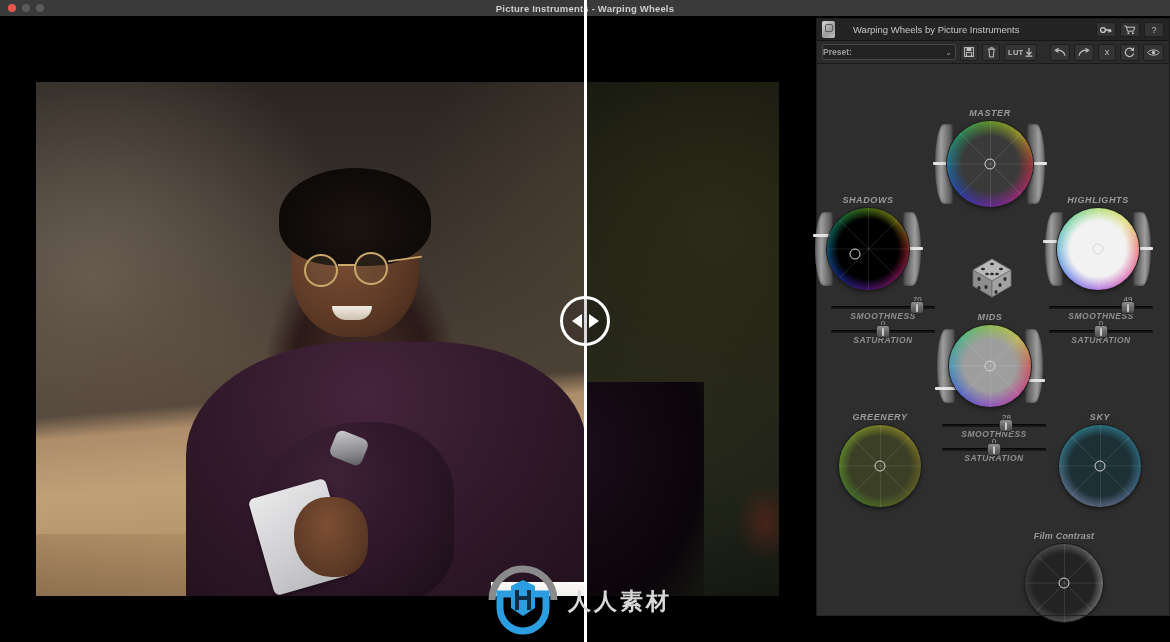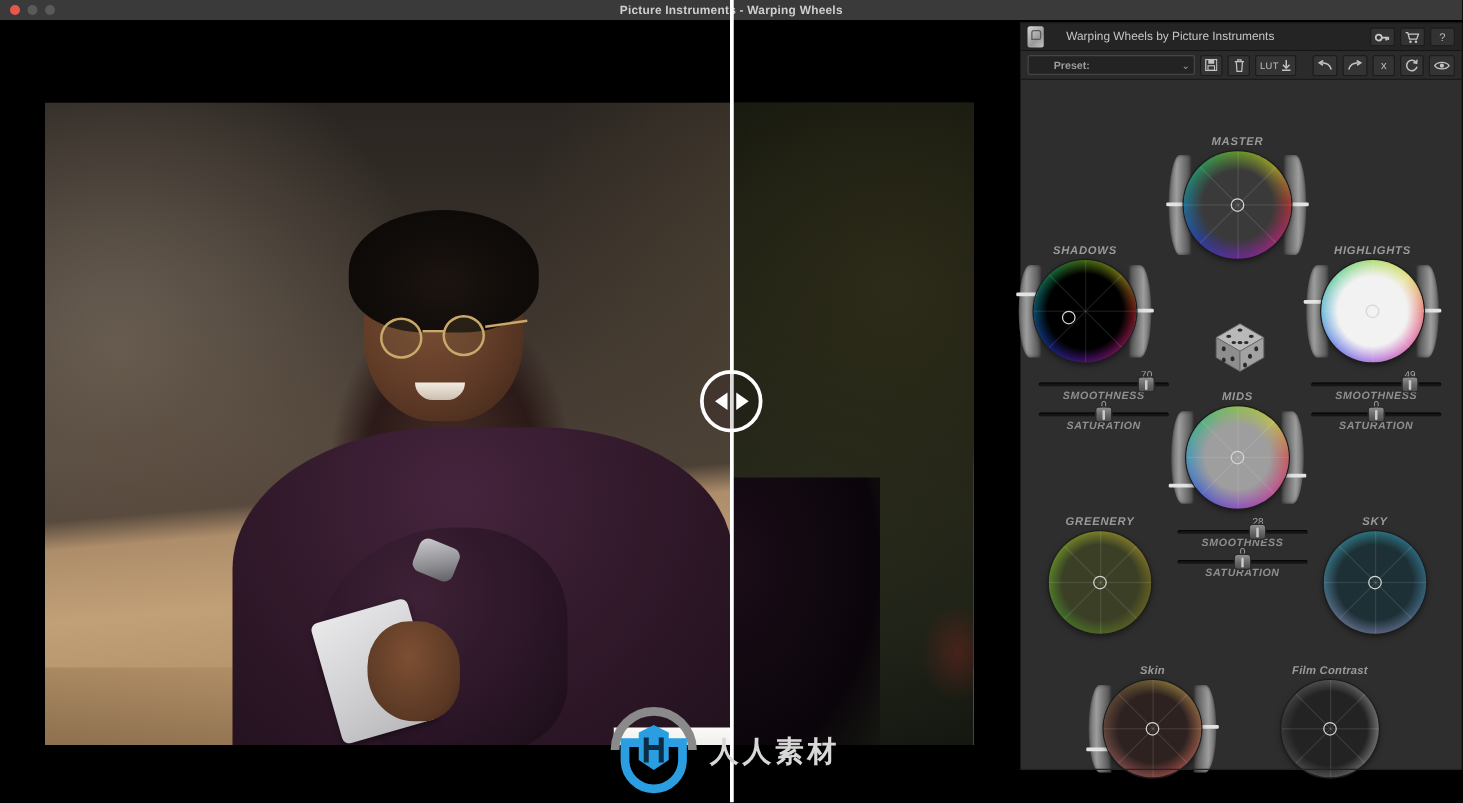--- a/index.html
+++ b/index.html
@@ -191,32 +191,32 @@
     display: flex; align-items: center; justify-content: center;
     color: #b8b8b8; font-size: 9px;
   }
 
   .toolbar {
     height: 23px; background: #2b2b2b; border-bottom: 1px solid #1a1a1a;
     display: flex; align-items: center; padding: 0 5px; gap: 4px;
   }
   .preset-field {
     width: 134px; height: 16px; background: #232323; border: 1px solid #454545; border-radius: 2px;
-    display: flex; align-items: center; padding: 0 20px; position: relative;
+    display: flex; align-items: center; padding: 0 0; position: relative;
   }
   .preset-label { font-size: 8.5px; color: #9c9c9c; font-weight: bold; }
   .preset-caret {
     position: absolute; right: 3px; top: 4px; color: #9c9c9c; font-size: 8px; line-height: 1;
   }
   .tb-btn {
     height: 17px; min-width: 18px; background: #343434; border: 1px solid #1d1d1d; border-radius: 2px;
     display: flex; align-items: center; justify-content: center; gap: 2px;
     color: #c0c0c0; font-size: 9px; padding: 0 3px;
   }
-  .tb-btn.lut { min-width: 30px; font-size: 7.5px; font-weight: normal; letter-spacing: .3px; }
+  .tb-btn.lut { min-width: 30px; font-size: 7.5px; font-weight: bold; letter-spacing: .3px; }
   .tb-spacer { flex: 1 1 auto; }
 
   .panel-body { position: relative; height: 552px; background: #2e2e2e; }
 
   
   .wheel-group { position: absolute; text-align: center; }
   .wheel-label {
     font-size: 9px; font-style: italic; font-weight: bold; color: #9a9a9a;
     letter-spacing: .6px; margin-bottom: 3px; white-space: nowrap;
   }
@@ -595,40 +595,20 @@
         </div>
         <div class="slider-row">
           <div class="slider-val" style="left:50%;">0</div>
           <div class="slider-track">
               <div class="slider-thumb" style="left:50%;"></div>
             </div>
           <div class="slider-name">SATURATION</div>
         </div>
       </div>
 
-      <div class="wheel-group" style="left:66px; top:467px;">
-        <div class="wheel-label mixed">Skin</div>
-        <div class="wheel-wrap">
-          <div class="arc left" style="height:70px;">
-            <div class="arc-tick" style="left:-2px; top:50px;"></div>
-          </div>
-          <div class="arc right" style="height:70px;">
-            <div class="arc-tick" style="right:-2px; top:32px;"></div>
-          </div>
-          <div class="wheel w-skin" style="width: 78px; height: 78px; background: radial-gradient(circle, rgb(46, 34, 32) 0%, rgb(46, 34, 32) 50%, rgba(46, 34, 32, 0) 90%), conic-gradient(from 90deg, rgb(217, 138, 98) 0deg, rgb(217, 100, 94) 60deg, rgb(192, 106, 106) 120deg, rgb(138, 96, 80) 180deg, rgb(122, 100, 64) 230deg, rgb(201, 178, 74) 290deg, rgb(217, 138, 98) 360deg);">
-            <div class="spokes">
-                <i style="transform: rotate(0deg);"></i>
-                <i style="transform: rotate(45deg);"></i>
-                <i style="transform: rotate(90deg);"></i>
-                <i style="transform: rotate(135deg);"></i>
-              </div>
-              <div class="center"></div>
-          </div>
-        </div>
-      </div>
 
       <div class="wheel-group" style="left:208px; top:467px;">
         <div class="wheel-label mixed">Film Contrast</div>
         <div class="wheel-wrap">
           <div class="wheel w-film" style="width: 78px; height: 78px; background: radial-gradient(circle, rgb(35, 35, 35) 0%, rgb(35, 35, 35) 54%, rgba(35, 35, 35, 0) 92%), conic-gradient(from 90deg, rgb(207, 207, 207) 0deg, rgb(138, 138, 138) 90deg, rgb(74, 74, 74) 180deg, rgb(138, 138, 138) 270deg, rgb(207, 207, 207) 360deg);">
             <div class="spokes">
                 <i style="transform: rotate(0deg);"></i>
                 <i style="transform: rotate(45deg);"></i>
                 <i style="transform: rotate(90deg);"></i>
                 <i style="transform: rotate(135deg);"></i>

